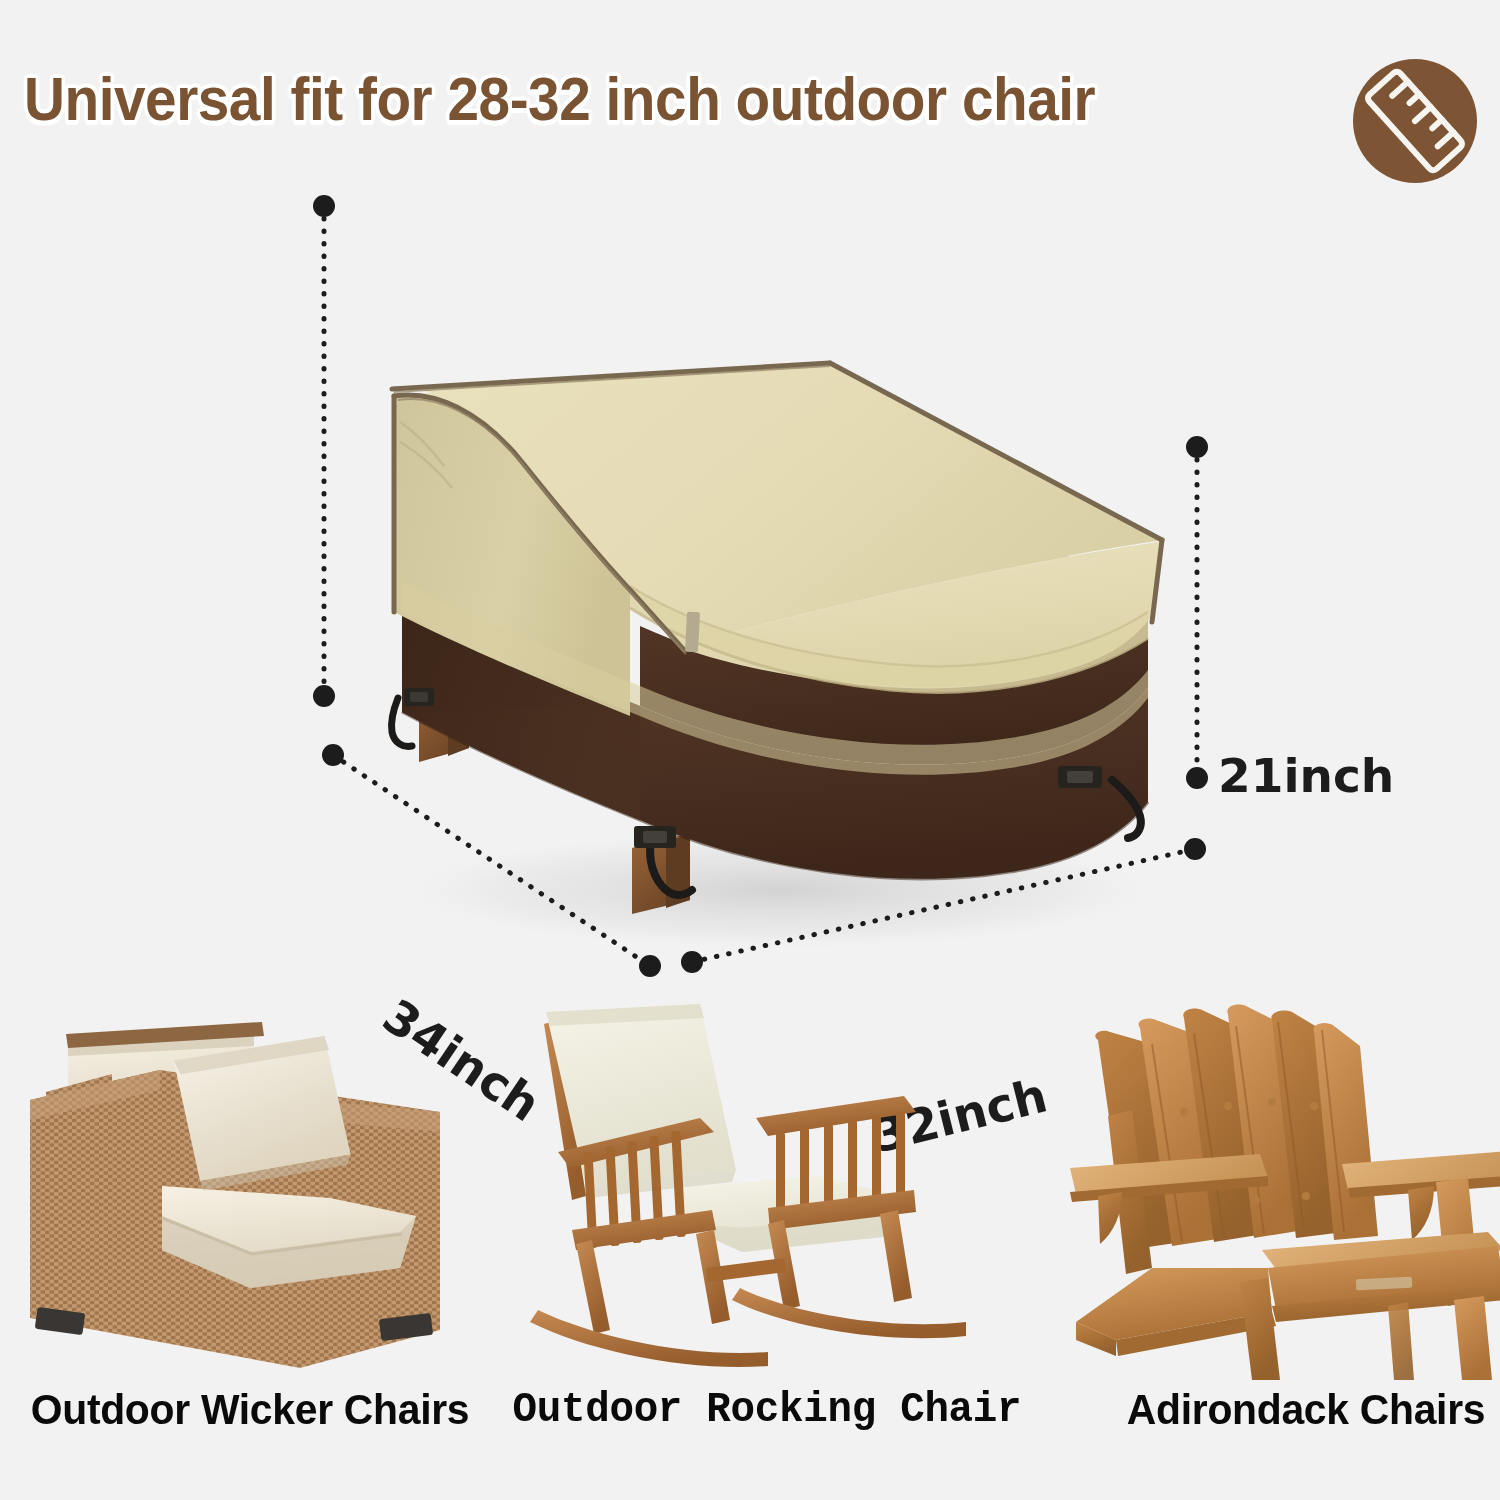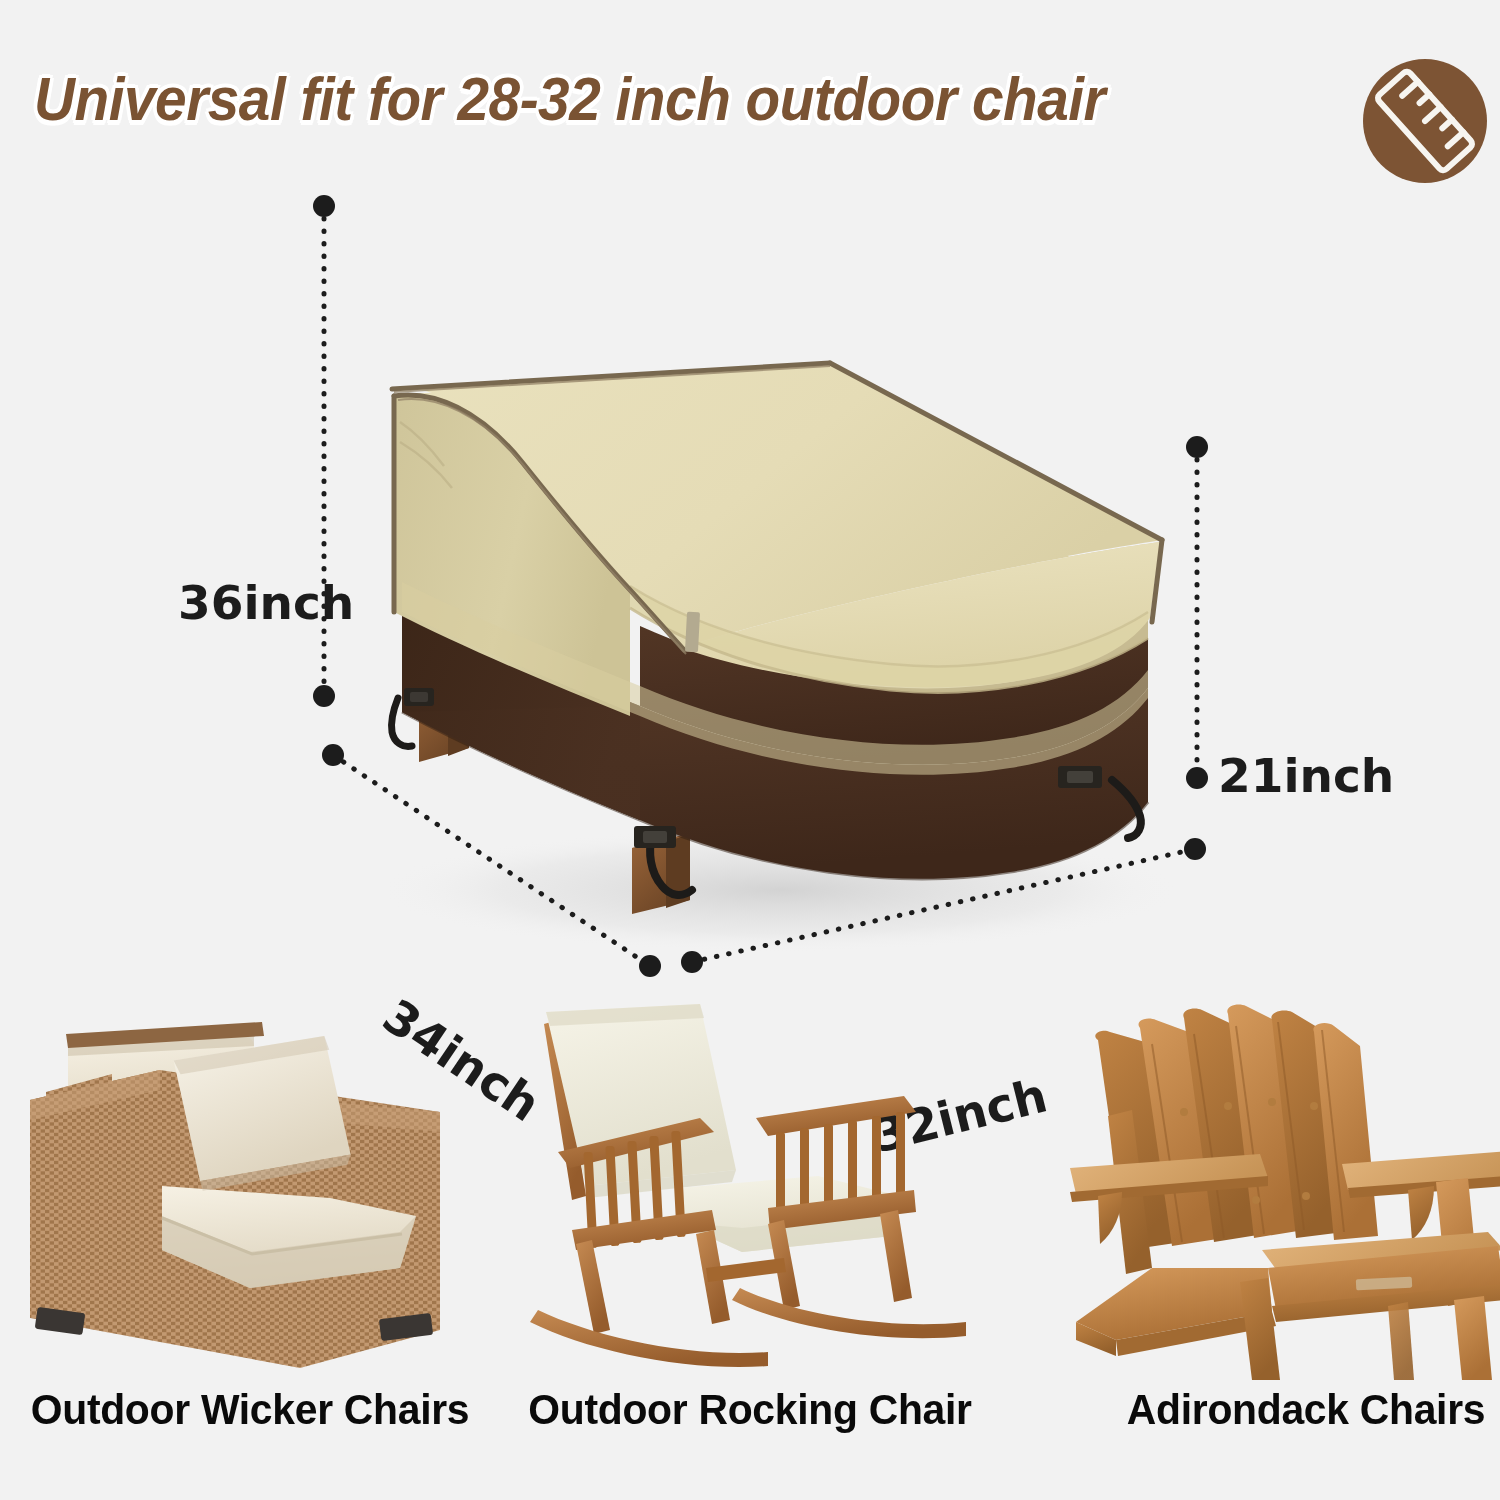--- a/index.html
+++ b/index.html
@@ -11,21 +11,21 @@
     overflow:hidden;
   }
   #page{
     position:relative;
     width:1500px; height:1500px;
     background:#f2f2f2;
   }
 
   
   .header{
-    position:absolute; left:10px; top:30px; width:1293px; height:130px;font-style:italic;
+    position:absolute; left:0; top:30px; width:1293px; height:130px;
   }
   .headline{
     position:absolute; left:24px; top:34px;
     font-size:61px;
     font-weight:bold;
     letter-spacing:-0.5px;
     color:#7a5333;
     white-space:nowrap;
     text-shadow:
       -3px -3px 0 #ffffff, 3px -3px 0 #ffffff, -3px 3px 0 #ffffff, 3px 3px 0 #ffffff,
@@ -68,21 +68,21 @@
   }
 
   
   .chair-row{
     position:absolute; left:0; top:1000px; width:1228px; height:500px;
   }
   .chair-cell{
     position:absolute; top:0; width:500px; height:500px;
   }
   .chair-cell.c1{ left:0; }
-  .chair-cell.c2{ left:500px; }
+  .chair-cell.c2{ left:500px;font-family:Liberation Mono, monospace; }
   .chair-cell.c3{ left:1056px; }
   .chair-art{
     position:absolute; left:0; top:0; width:500px; height:380px;
   }
   .chair-caption{
     position:absolute; left:0; top:385px; width:500px;
     text-align:center;
     font-size:43px;
     font-weight:bold;
     color:#0a0a0a;
@@ -320,21 +320,20 @@
         <circle cx="324" cy="536" r="11"></circle>
         <circle cx="1197" cy="287" r="11"></circle>
         <circle cx="1197" cy="618" r="11"></circle>
         <circle cx="333" cy="595" r="11"></circle>
         <circle cx="650" cy="806" r="11"></circle>
         <circle cx="692" cy="802" r="11"></circle>
         <circle cx="1195" cy="689" r="11"></circle>
       </g>
     </svg>
 
-    <div class="dim" id="dim-36">36inch</div>
     <div class="dim" id="dim-21">21inch</div>
     <div class="dim" id="dim-34">34inch</div>
     <div class="dim" id="dim-32">32inch</div>
   </div>
 
   <div class="chair-row">
 
     <div class="chair-cell c1">
       <svg class="chair-art" viewBox="0 0 500 380">
         <defs>

